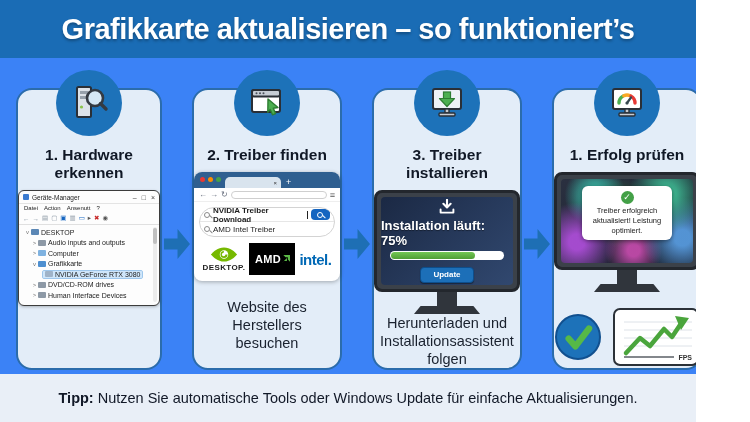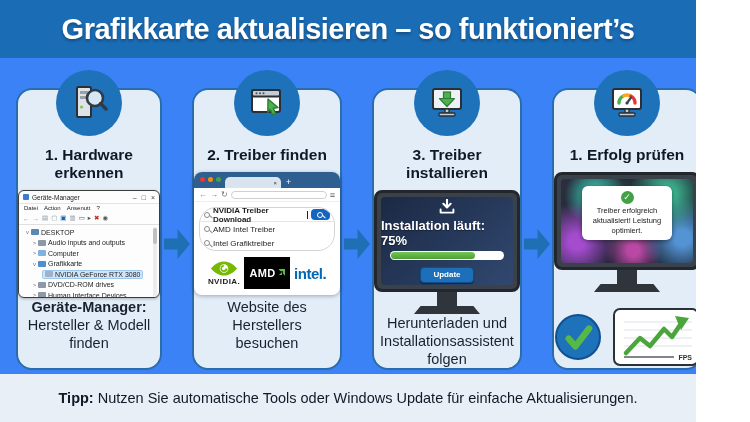--- a/index.html
+++ b/index.html
@@ -193,24 +193,20 @@
             <span class="dm-ic" style="background:#8d99a6"></span>
             <span>Human Interface Devices</span>
           </div>
 
           <div class="dm-scroll">
               <div class="dm-thumb"></div>
             </div>
         </div>
       </div>
 
-      <div class="caption">
-        <span class="cap-bold">Geräte-Manager:</span>
-        <span>Hersteller &amp; Modell finden</span>
-      </div>
     </div>
 
     <div class="flow-arrow"></div>
 
     <div class="card">
       <div class="badge">
         <svg width="40" height="40" viewBox="0 0 40 40">
           <rect x="5" y="7" width="28" height="22" rx="2" fill="#ffffff" stroke="#2a2f36" stroke-width="2"></rect>
           <rect x="5" y="7" width="28" height="6.5" rx="2" fill="#c6ccd4" stroke="#2a2f36" stroke-width="2"></rect>
           <circle cx="9.5" cy="10.3" r="1" fill="#4a5058"></circle>
@@ -246,33 +242,29 @@
             <span>NVIDIA Treiber Download</span>
             <span class="s-caret"></span>
             <span class="s-btn">
                 <span class="mag white"></span>
               </span>
           </div>
           <div class="s-row">
             <span class="mag"></span>
             <span>AMD Intel Treiber</span>
           </div>
-          <div class="s-row">
-            <span class="mag"></span>
-            <span>Intel Grafiktreiber</span>
-          </div>
         </div>
         <div class="logos">
           <span class="lg-nv">
             <svg width="30" height="17" viewBox="0 0 40 24">
               <path d="M20,2 C11,2 5,8 1.5,12 C5,16 11,22 20,22 C29,22 35,16 38.5,12 C35,8 29,2 20,2 Z" fill="#76b900"></path>
               <circle cx="20" cy="12" r="6" fill="#fff"></circle>
               <path d="M20,7 a5,5 0 1 0 5,5 l-3,0 a2.5,2.5 0 1 1 -2.5,-2.5 Z" fill="#76b900"></path>
             </svg>
-            <span class="lg-nv-txt">NVIDIA.</span>
+            <span class="lg-nv-txt">DESKTOP.</span>
           </span>
           <span class="lg-amd">
             <span class="lg-amd-txt">AMD</span>
             <svg width="9" height="9" viewBox="0 0 10 10">
                 <path d="M2.6,0 H10 V7.4 L7.6,5 V2.4 H5 Z M0,10 L3.4,6.6 H6.6 V3.4 Z" fill="#5cb947"></path>
               </svg>
           </span>
           <span class="lg-intel">intel.</span>
         </div>
       </div>

